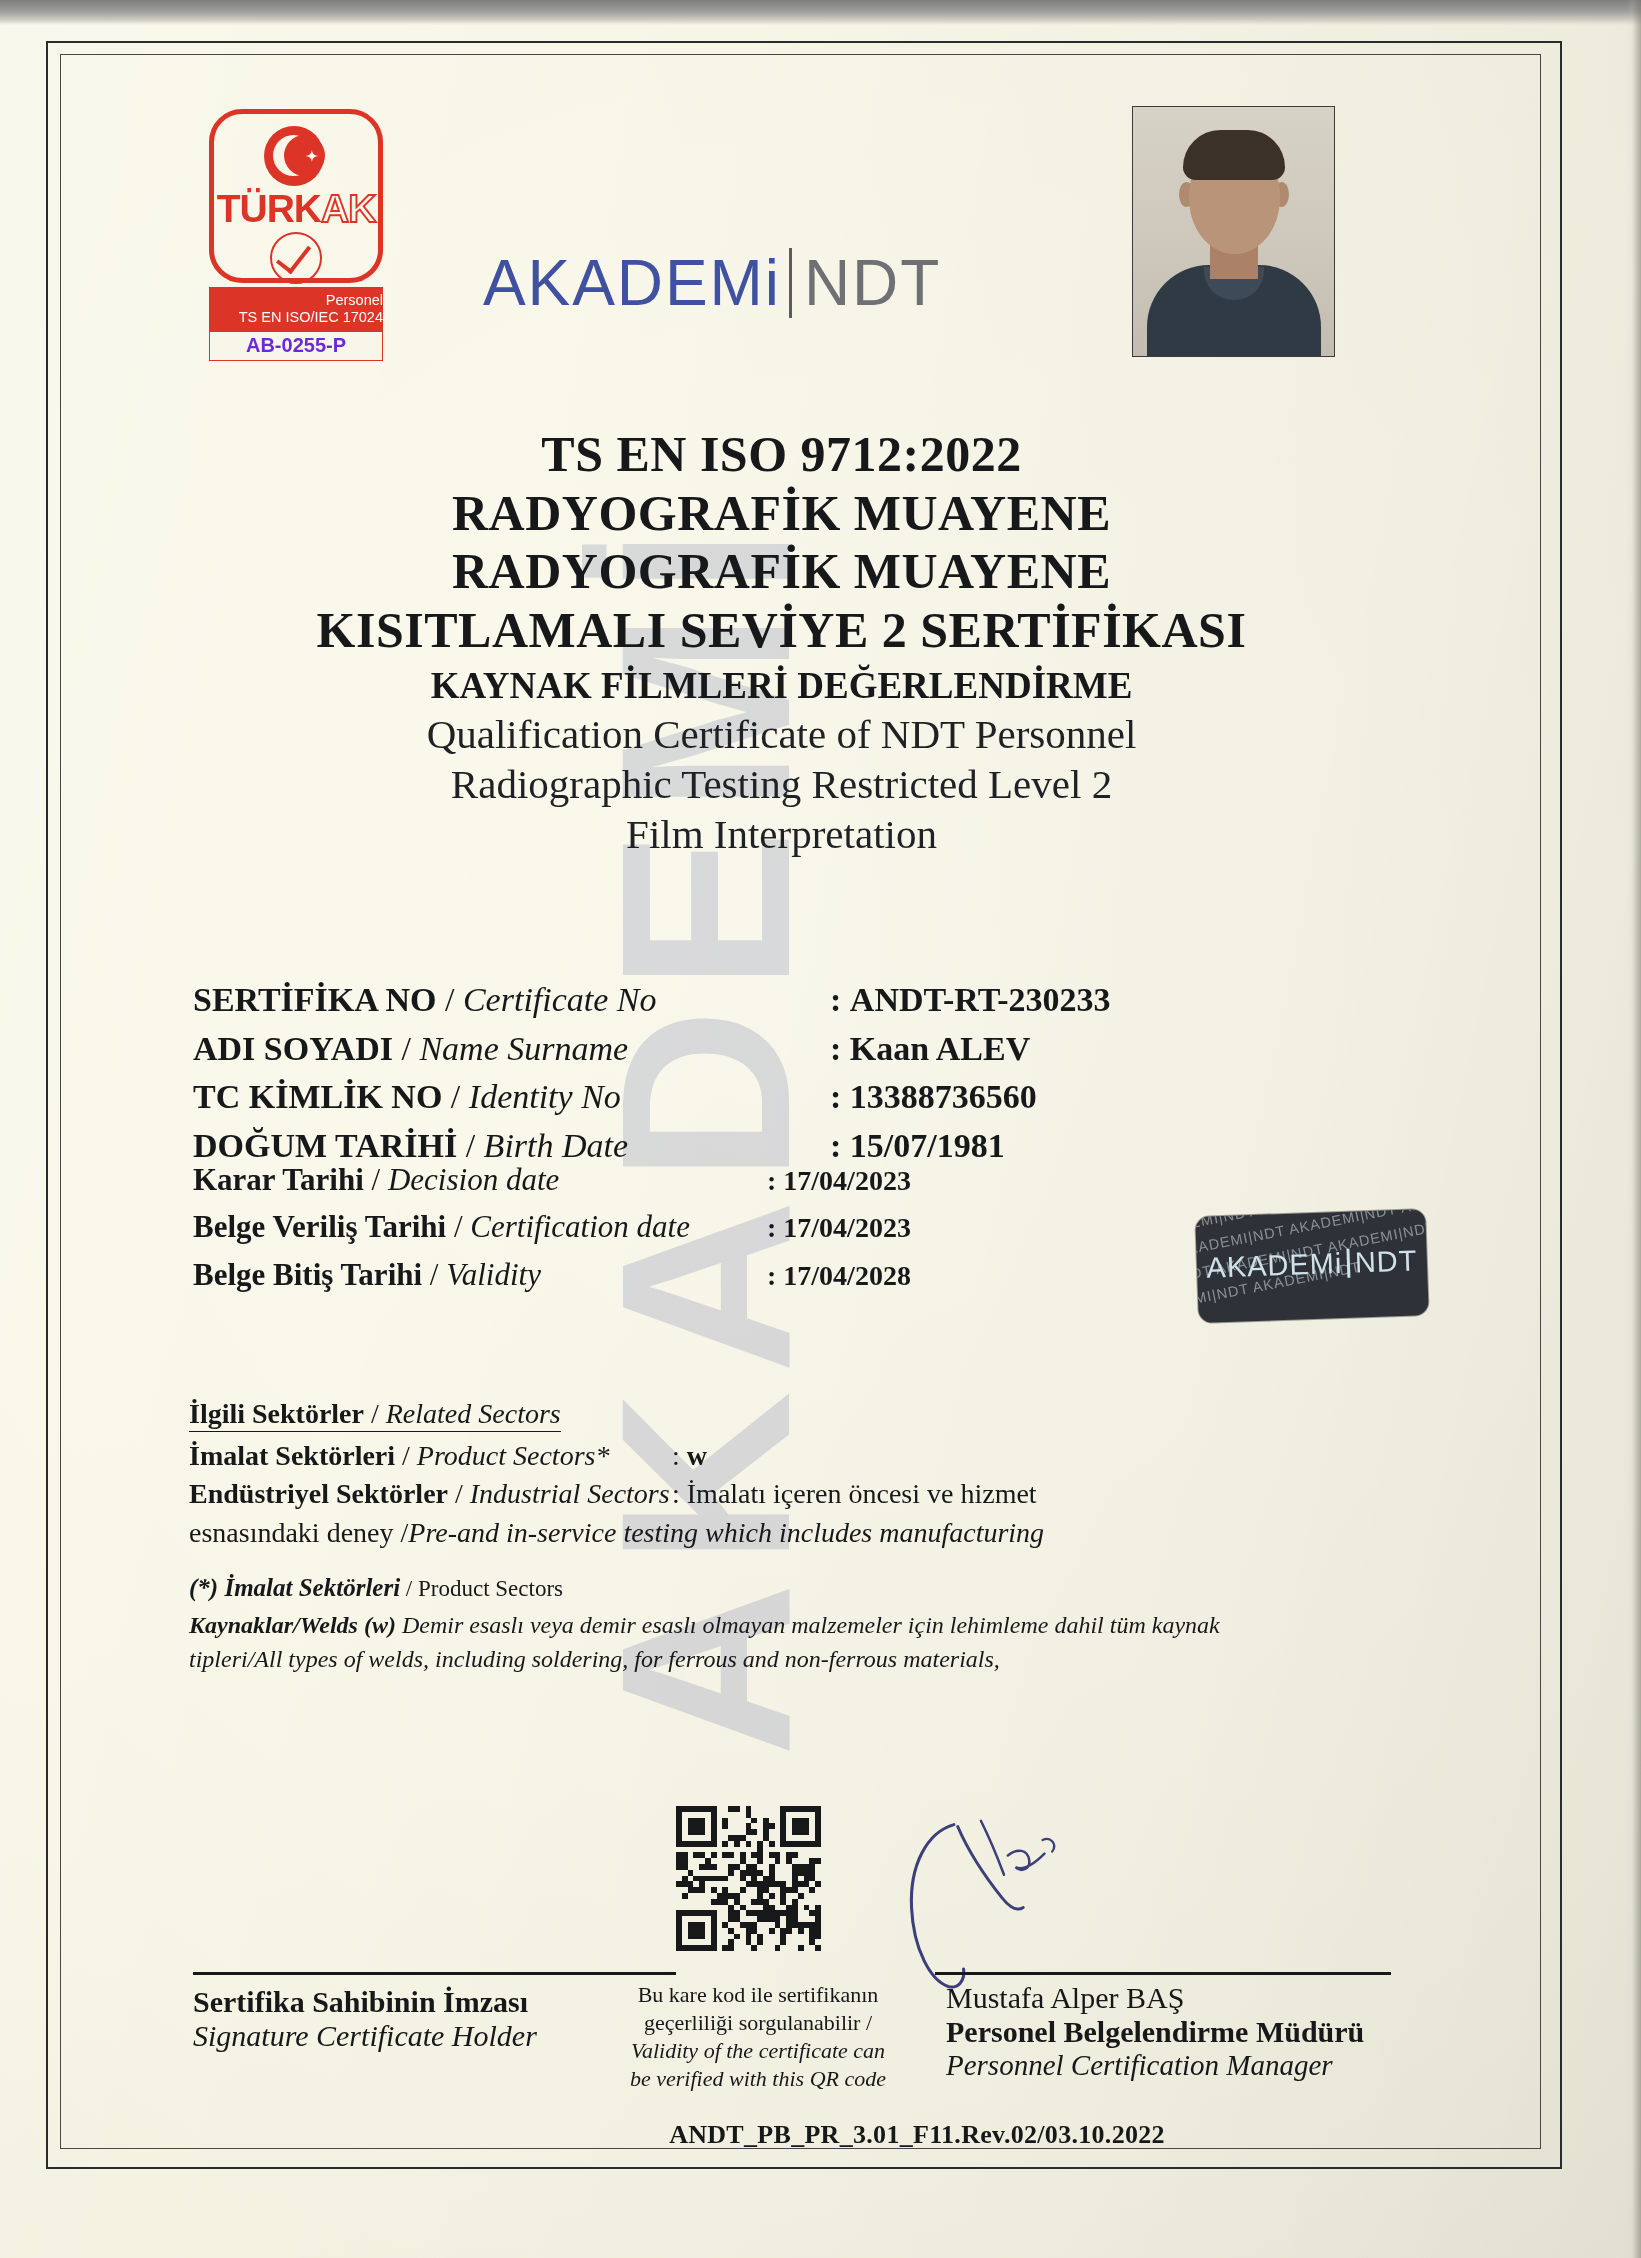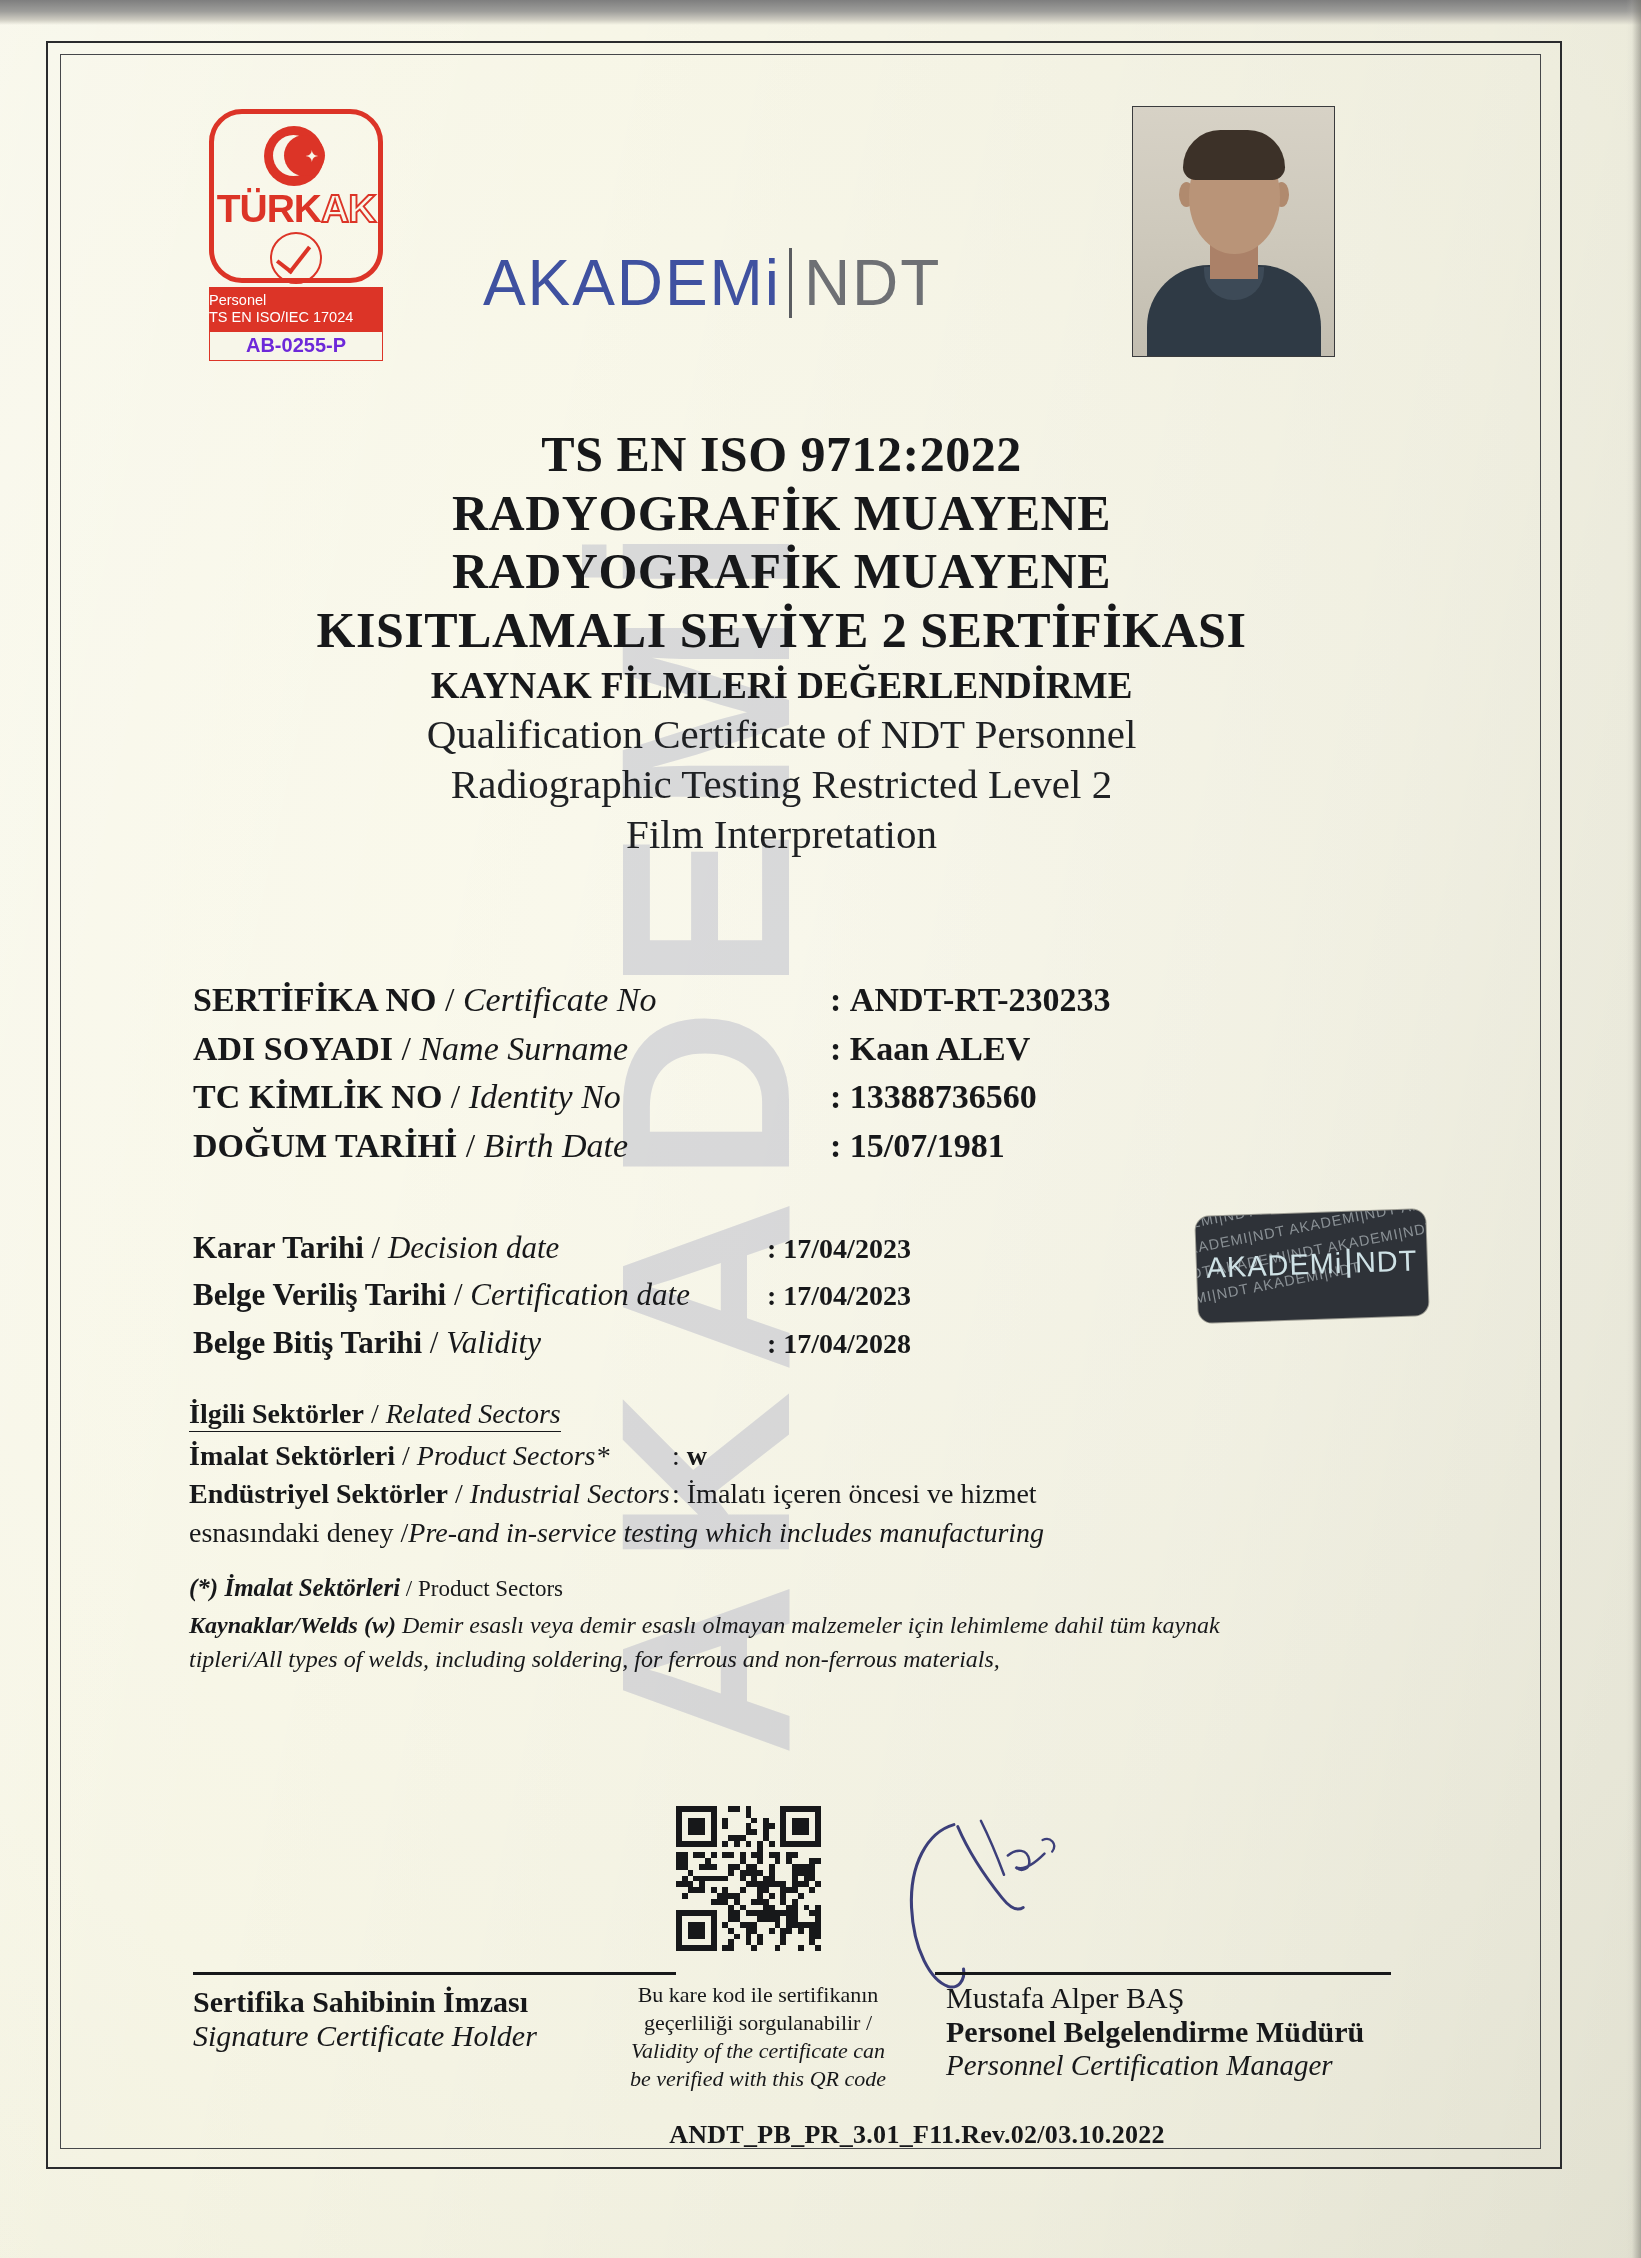--- a/index.html
+++ b/index.html
@@ -147,21 +147,21 @@
     width: 15.4px; height: 29px;
     border-right: 4.8px solid #dc3427;
     border-bottom: 4.8px solid #dc3427;
     transform: rotate(38deg);
   }
   .tk-band {
     margin-top: 3.9px;
     width: 174px;
     background: #dc3427;
     color: #fff;
-    text-align: left;
+    text-align: right;
     font-family: "Liberation Sans", sans-serif;
     font-size: 14.5px;
     line-height: 1.22;
     padding: 4.8px 0 3.9px;
     box-sizing: border-box;
   }
   .tk-code {
     width: 174px;
     box-sizing: border-box;
     background: #f7f6e9;
@@ -298,21 +298,21 @@
   .d-label b { font-weight: 700; }
   .d-label i { font-style: italic; font-weight: 400; }
   .d-value {
     font-size: 34px;
     font-weight: 700;
     white-space: nowrap;
   }
 
   #data-dates {
     position: absolute;
-    left: 193px; top: 1232px;
+    left: 193px; top: 1164px;
     width: 1159px;
   }
   #data-dates .d-label { width: 574px; font-size: 31px; }
   #data-dates .d-value { font-size: 28px; }
   #data-dates .d-row { margin-bottom: 16.4px; }
 
   #holo {
     position: absolute;
     left: 1197px; top: 1213px;
     width: 230px; height: 106px;

